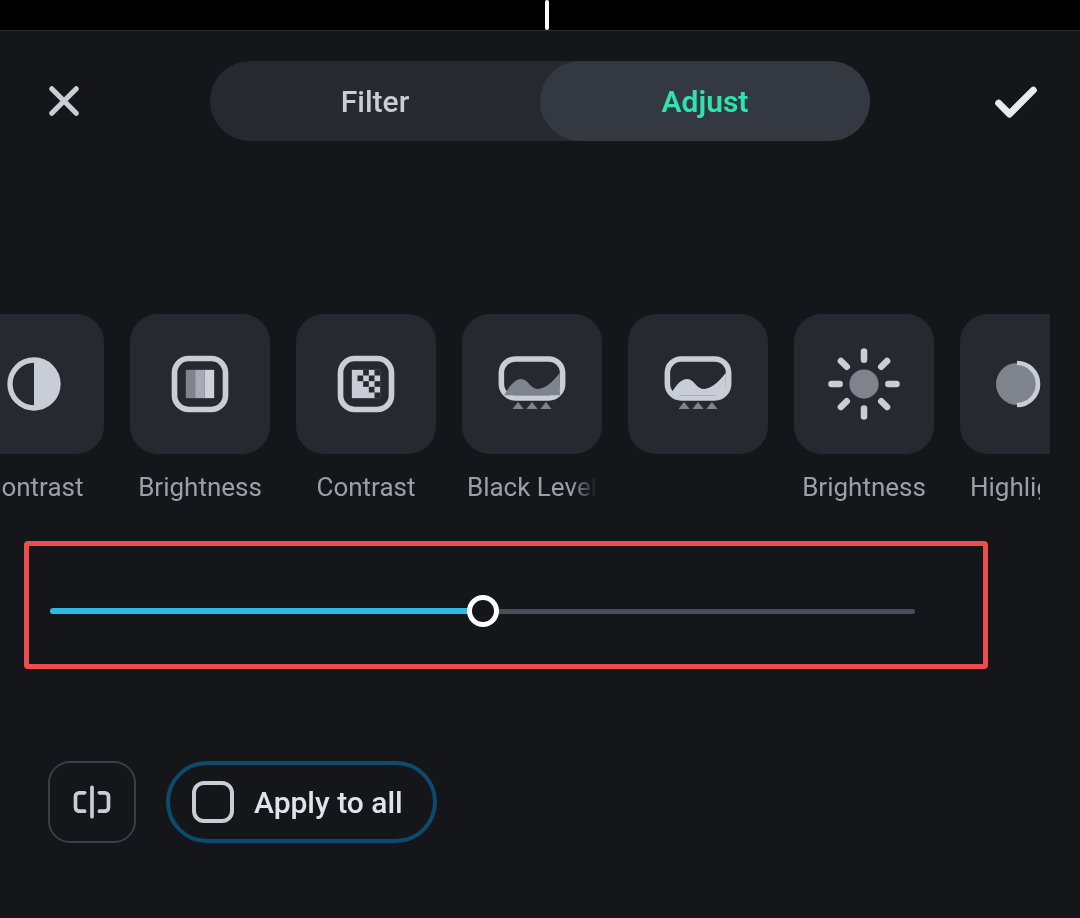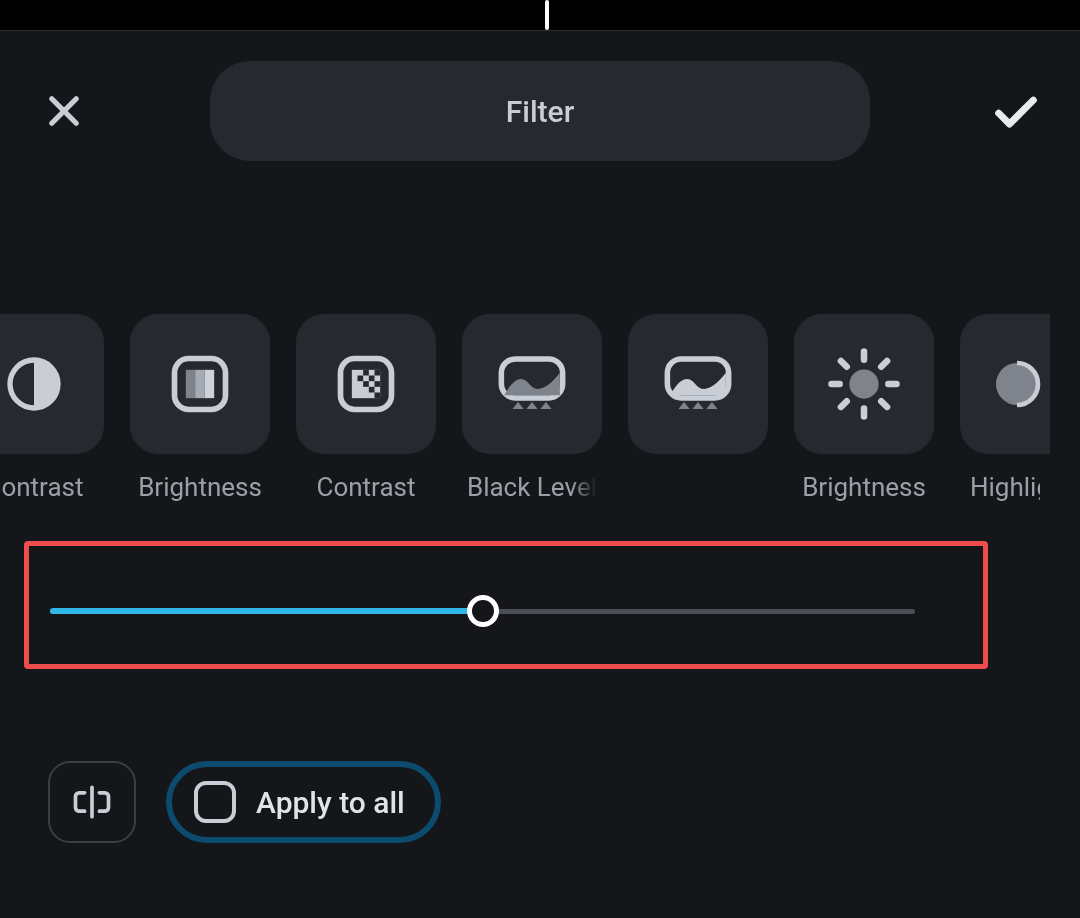--- a/index.html
+++ b/index.html
@@ -49,21 +49,21 @@
     align-items: center;
     justify-content: center;
     cursor: pointer;
     color: #c9ced6;
   }
   .segmented {
     display: flex;
     background: #262A30;
     border-radius: 40px;
     width: 660px;
-    height: 100px;
+    height: 80px;
   }
   .seg-btn {
     flex: 1;
     display: flex;
     align-items: center;
     justify-content: center;
     font-size: 30px;
     font-weight: 500;
     color: #c9ced6;
     border-radius: 40px;
@@ -172,21 +172,21 @@
     border-radius: 22px;
     display: flex;
     align-items: center;
     justify-content: center;
     color: #c9ced6;
     cursor: pointer;
   }
   .apply-btn {
     height: 82px;
     padding: 0 30px 0 22px;
-    border: 6px solid #0c4a6e;
+    border: 4px solid #0c4a6e;
     border-radius: 42px;
     display: flex;
     align-items: center;
     gap: 20px;
     color: #e0e3e8;
     cursor: pointer;
     font-size: 30px;
     font-weight: 500;
   }
   .apply-check {
@@ -208,20 +208,21 @@
   <div class="header-row">
     <div class="close-btn">
       <svg width="42" height="42" viewBox="0 0 24 24" fill="none" stroke="currentColor" stroke-width="3" stroke-linecap="round">
           <line x1="5" y1="5" x2="19" y2="19"></line>
           <line x1="19" y1="5" x2="5" y2="19"></line>
         </svg>
     </div>
 
     <div class="segmented">
       <div class="seg-btn">Filter</div>
+      <div class="seg-btn active">Adjust</div>
     </div>
 
     <div class="confirm-btn">
       <svg width="52" height="52" viewBox="0 0 24 24" fill="none" stroke="#e8eaed" stroke-width="3.2" stroke-linecap="round" stroke-linejoin="round">
           <polyline points="4 13 9 18 20 7"></polyline>
         </svg>
     </div>
   </div>
 
   <div class="tools-strip">

